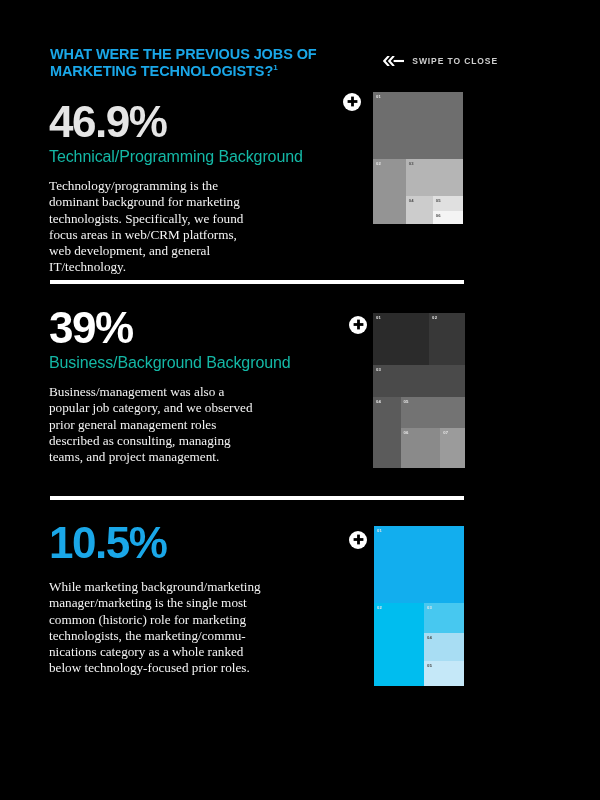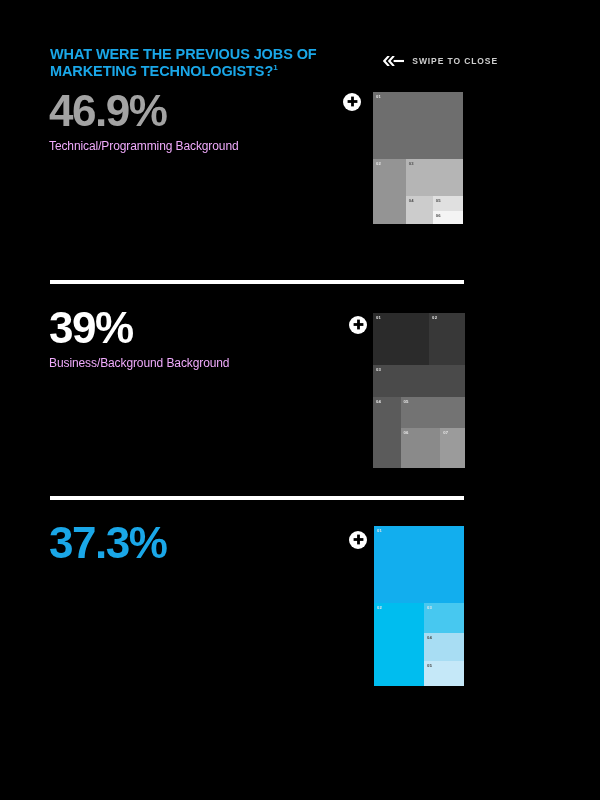--- a/index.html
+++ b/index.html
@@ -87,28 +87,28 @@
     width: 290px;
   }
   .pct {
     font-family: "Liberation Sans", sans-serif;
     font-weight: bold;
     font-size: 44px;
     line-height: 46px;
     letter-spacing: -1.5px;
     margin: 0;
   }
-  .pct-grey   { color: #a3a3a3; }
+  .pct-grey   { color: #e5e5e5; margin-top: 11px; }
   .pct-dgrey  { color: #ffffff; }
   .pct-blue   { color: #1AA7E8; }
 
   .subtitle {
-    color: #f0abfc;
-    font-family: "Liberation Sans", sans-serif;
-    font-size: 12px;
+    color: #14b8a6;
+    font-family: "Liberation Sans", sans-serif;
+    font-size: 16px;
     line-height: 16px;
     margin: 4px 0 0 0;
     letter-spacing: -0.1px;
   }
   .body {
     color: #f5f5f5;
     font-family: "Liberation Serif", serif;
     font-size: 13.2px;
     line-height: 16.3px;
     margin: 13px 0 0 0;
@@ -177,20 +177,26 @@
         </svg>
       </span>
       <span class="swipe-label">SWIPE TO CLOSE</span>
     </div>
   </div>
 
   <div class="section sec1">
     <div class="copy">
       <div class="pct pct-grey">46.9%</div>
       <div class="subtitle">Technical/Programming Background</div>
+      <div class="body">Technology/programming is the
+dominant background for marketing
+technologists. Specifically, we found
+focus areas in web/CRM platforms,
+web development, and general
+IT/technology.</div>
     </div>
 
     <div class="tm-wrap tm1">
       <div class="treemap">
         <div class="cell" style="left:0;top:0;width:100%;height:50.5%;background:#6e6e6e;">
           <span class="cell-label lbl-light">01</span>
         </div>
         <div class="cell" style="left:0;top:50.5%;width:36.5%;height:49.5%;background:#949494;">
           <span class="cell-label lbl-light">02</span>
         </div>
@@ -218,20 +224,25 @@
       </svg>
     </span>
   </div>
 
   <div class="divider div1"></div>
 
   <div class="section sec2">
     <div class="copy">
       <div class="pct pct-dgrey">39%</div>
       <div class="subtitle">Business/Background Background</div>
+      <div class="body">Business/management was also a
+popular job category, and we observed
+prior general management roles
+described as consulting, managing
+teams, and  project management.</div>
     </div>
 
     <div class="tm-wrap tm2">
       <div class="treemap">
         <div class="cell" style="left:0;top:0;width:61%;height:33.5%;background:#2b2b2b;">
           <span class="cell-label lbl-light">01</span>
         </div>
         <div class="cell" style="left:61%;top:0;width:39%;height:33.5%;background:#383838;">
           <span class="cell-label lbl-light">02</span>
         </div>
@@ -260,21 +271,27 @@
         <rect x="4.1" y="0.6" width="2.8" height="9.8" fill="#000000"></rect>
         <rect x="0.6" y="4.1" width="9.8" height="2.8" fill="#000000"></rect>
       </svg>
     </span>
   </div>
 
   <div class="divider div2"></div>
 
   <div class="section sec3">
     <div class="copy">
-      <div class="pct pct-blue">37.3%</div>
+      <div class="pct pct-blue">10.5%</div>
+      <div class="body">While marketing background/marketing
+manager/marketing is the single most
+common (historic) role for marketing
+technologists,  the marketing/commu-
+nications category as a whole ranked
+below technology-focused prior roles.</div>
     </div>
 
     <div class="tm-wrap tm3">
       <div class="treemap">
         <div class="cell" style="left:0;top:0;width:100%;height:48%;background:#12AEEE;">
           <span class="cell-label lbl-light">01</span>
         </div>
         <div class="cell" style="left:0;top:48%;width:55.5%;height:52%;background:#00BDEF;">
           <span class="cell-label lbl-light">02</span>
         </div>

